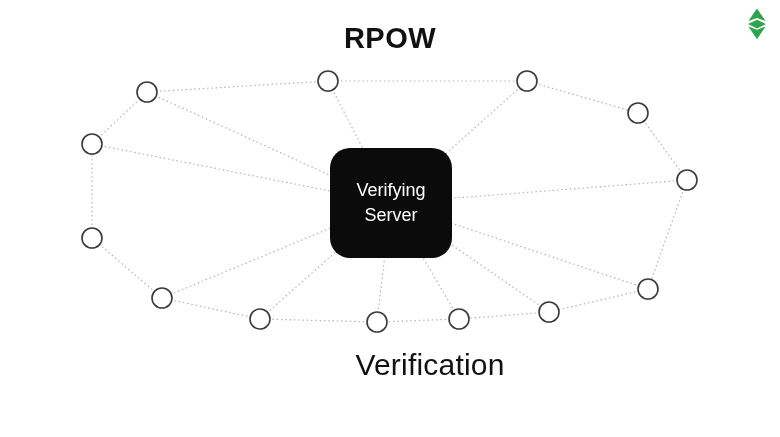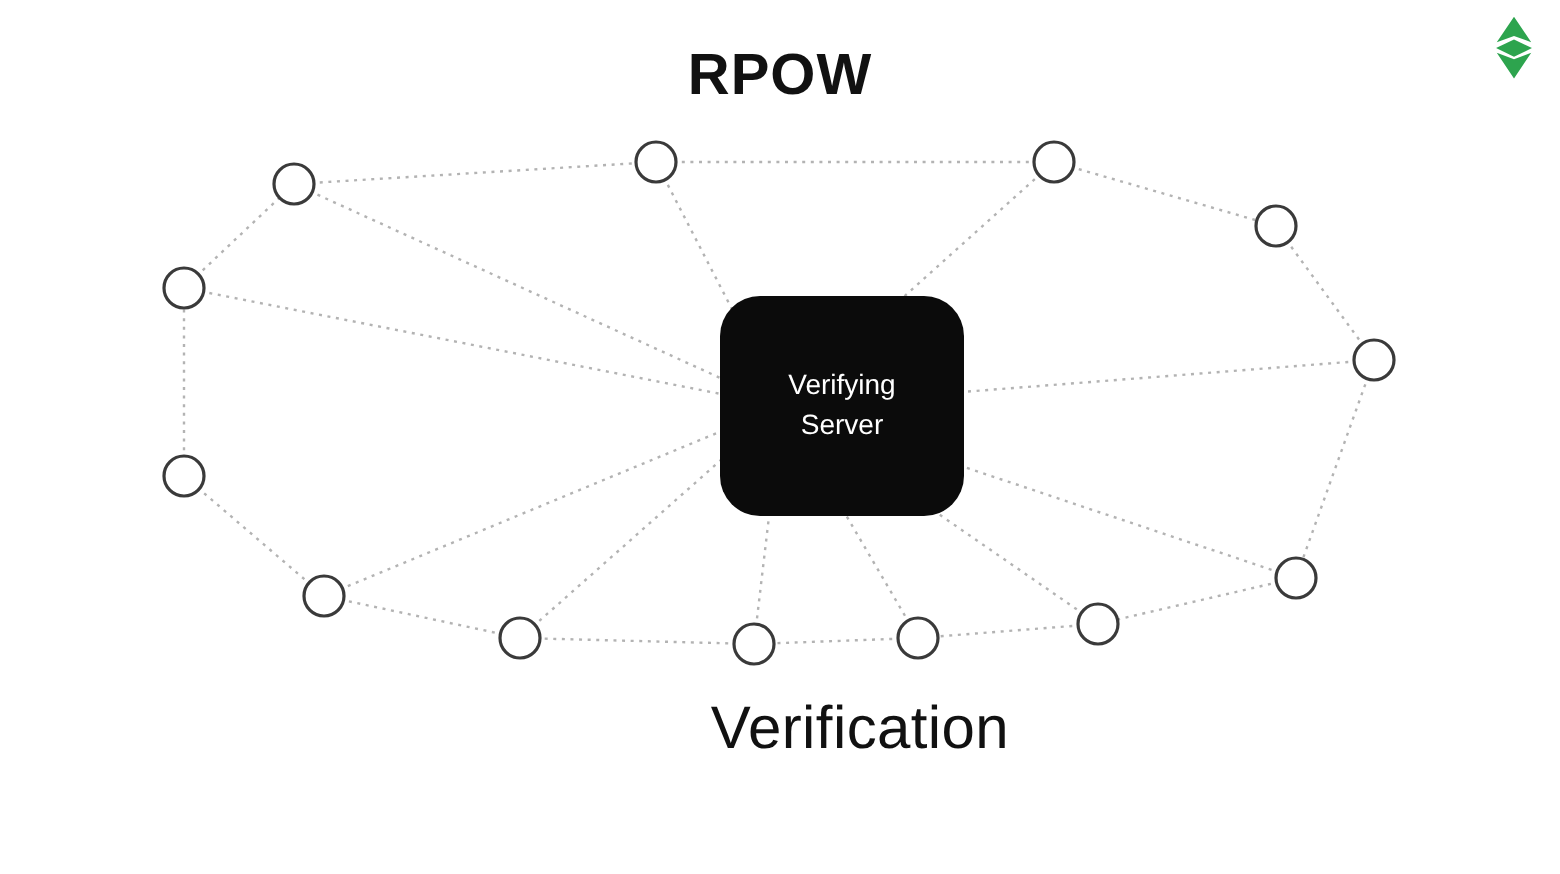--- a/index.html
+++ b/index.html
@@ -49,24 +49,23 @@
   }
 
   .server-box {
     position: absolute;
     display: flex;
     flex-direction: column;
     align-items: center;
     justify-content: center;
     border-radius: 20px;
     text-align: right;
-    font-size: 14px;
+    font-size: 18px;
     line-height: 1.4;
     font-weight: 400;
-    margin-left: 30px;
   }
 
   .logo {
     position: absolute;
     top: 8px;
     right: 12px;
     width: 22px;
     height: 32px;
   }
 </style>

